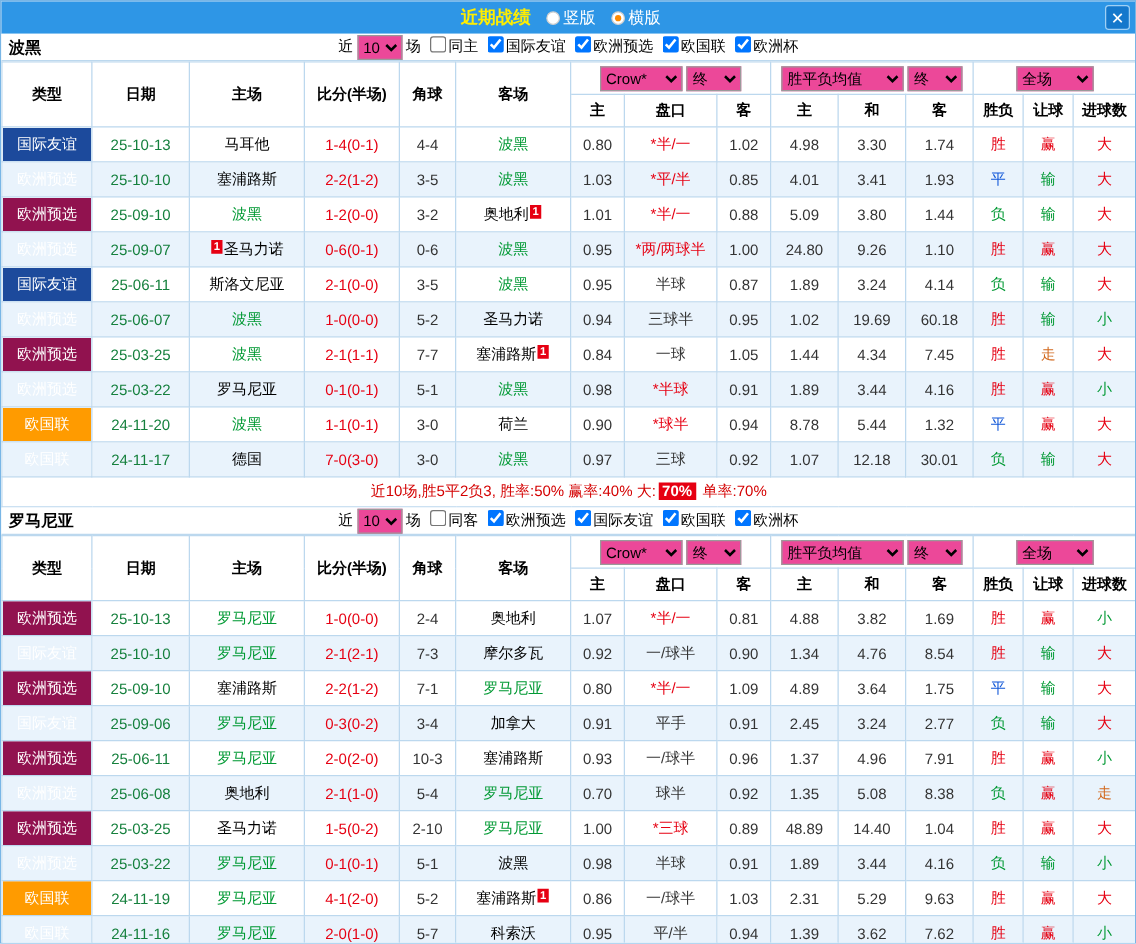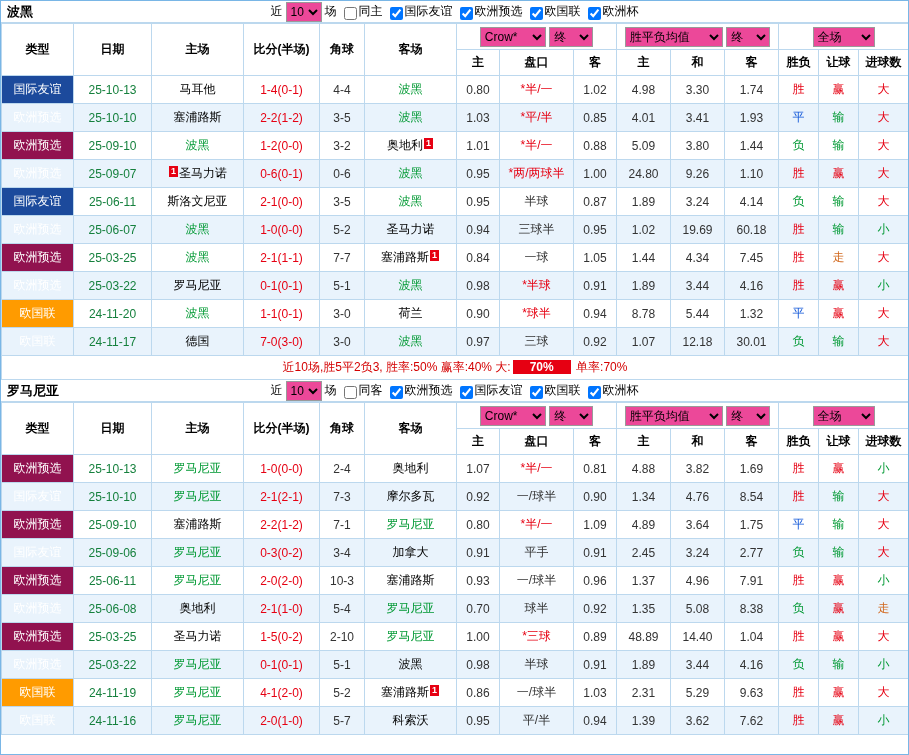--- a/index.html
+++ b/index.html
@@ -13,21 +13,21 @@
   .radio{width:11px;height:11px;border-radius:50%;background:#fff;border:1px solid #cfcfcf;display:inline-block;margin-right:3px;position:relative}
   .radio.sel::after{content:'';position:absolute;left:2px;top:2px;right:2px;bottom:2px;border-radius:50%;background:#ff8a00}
   .closebtn{position:absolute;right:4px;top:3px;width:20px;height:20px;background:#1478cc;color:#fff;text-align:center;line-height:19px;font-size:13px;border-radius:3px;cursor:pointer;border:1px solid #9fd0f5}
   
   .sechdr{height:22px;display:flex;align-items:center;position:relative;border-bottom:1px solid #bcd8ee;font-size:12px;background:#fff}
   .team{position:absolute;left:6px;font-weight:bold;font-size:13px;color:#000}
   .filters{margin:0 auto;display:flex;align-items:center}
   .filters select{margin:0 3px}
   select{font-size:12px;height:20px;border:1px solid #9a9a9a;background:#ec4899;color:#000}
   .cbgroup{display:inline-flex;align-items:center}
-  .cbgroup label{display:inline-flex;align-items:flex-end;margin-left:7px;cursor:pointer;color:#000}
+  .cbgroup label{display:inline-flex;align-items:flex-start;margin-left:7px;cursor:pointer;color:#000}
   .cbgroup input{width:13px;height:13px;margin:0 2px 0 0}
   
   table{border-collapse:collapse;table-layout:fixed;width:907px;background:#fff}
   th,td{border:1px solid #bcd8ee;text-align:center;font-size:12px;overflow:hidden;white-space:nowrap}
   thead th{height:26px;font-weight:bold;color:#000;background:#fff}
   thead select{height:20px}
   td{height:28px;color:#000}
   tr.alt td{background:#e9f3fc}
   .type-friendly{background:#1c4a9c;color:#fff}
   .type-euro{background:#91124f;color:#fff}
@@ -35,27 +35,39 @@
   .date{color:#15803d}
   .focus{color:#009933}
   .score{color:#e60012}
   .num{color:#333}
   .c-red{color:#e60012}
   .c-green{color:#009933}
   .c-blue{color:#1157d8}
   .c-orange{color:#d2691e}
   .card{display:inline-block;background:#e60012;color:#fff;font-size:9px;font-weight:bold;line-height:11px;width:9px;height:11px;vertical-align:3px;margin:0 1px}
   tr.summary td{height:24px;color:#d40000;background:#fff;font-size:12px}
-  .badge70{background:#e60012;color:#fff;padding:0 17px;font-weight:bold;margin:12px 2px}
+  .badge70{background:#e60012;color:#fff;padding:0 3px;font-weight:bold;margin:12px 2px}
 </style>
 </head>
 <body>
 
 <div class="wrap">
 
+  <div class="topbar">
+    <span class="title">近期战绩</span>
+    <span class="radio-opt">
+      <span class="radio"></span>
+      <span>竖版</span>
+    </span>
+    <span class="radio-opt">
+      <span class="radio sel"></span>
+      <span>横版</span>
+    </span>
+    <span class="closebtn">✕</span>
+  </div>
 
   <div class="sechdr">
     <span class="team">波黑</span>
     <span class="filters">
       <span>近</span>
       <select><option>10</option></select>
       <span>场</span>
       <span class="cbgroup">
           <label>
             <input type="checkbox" style="">

